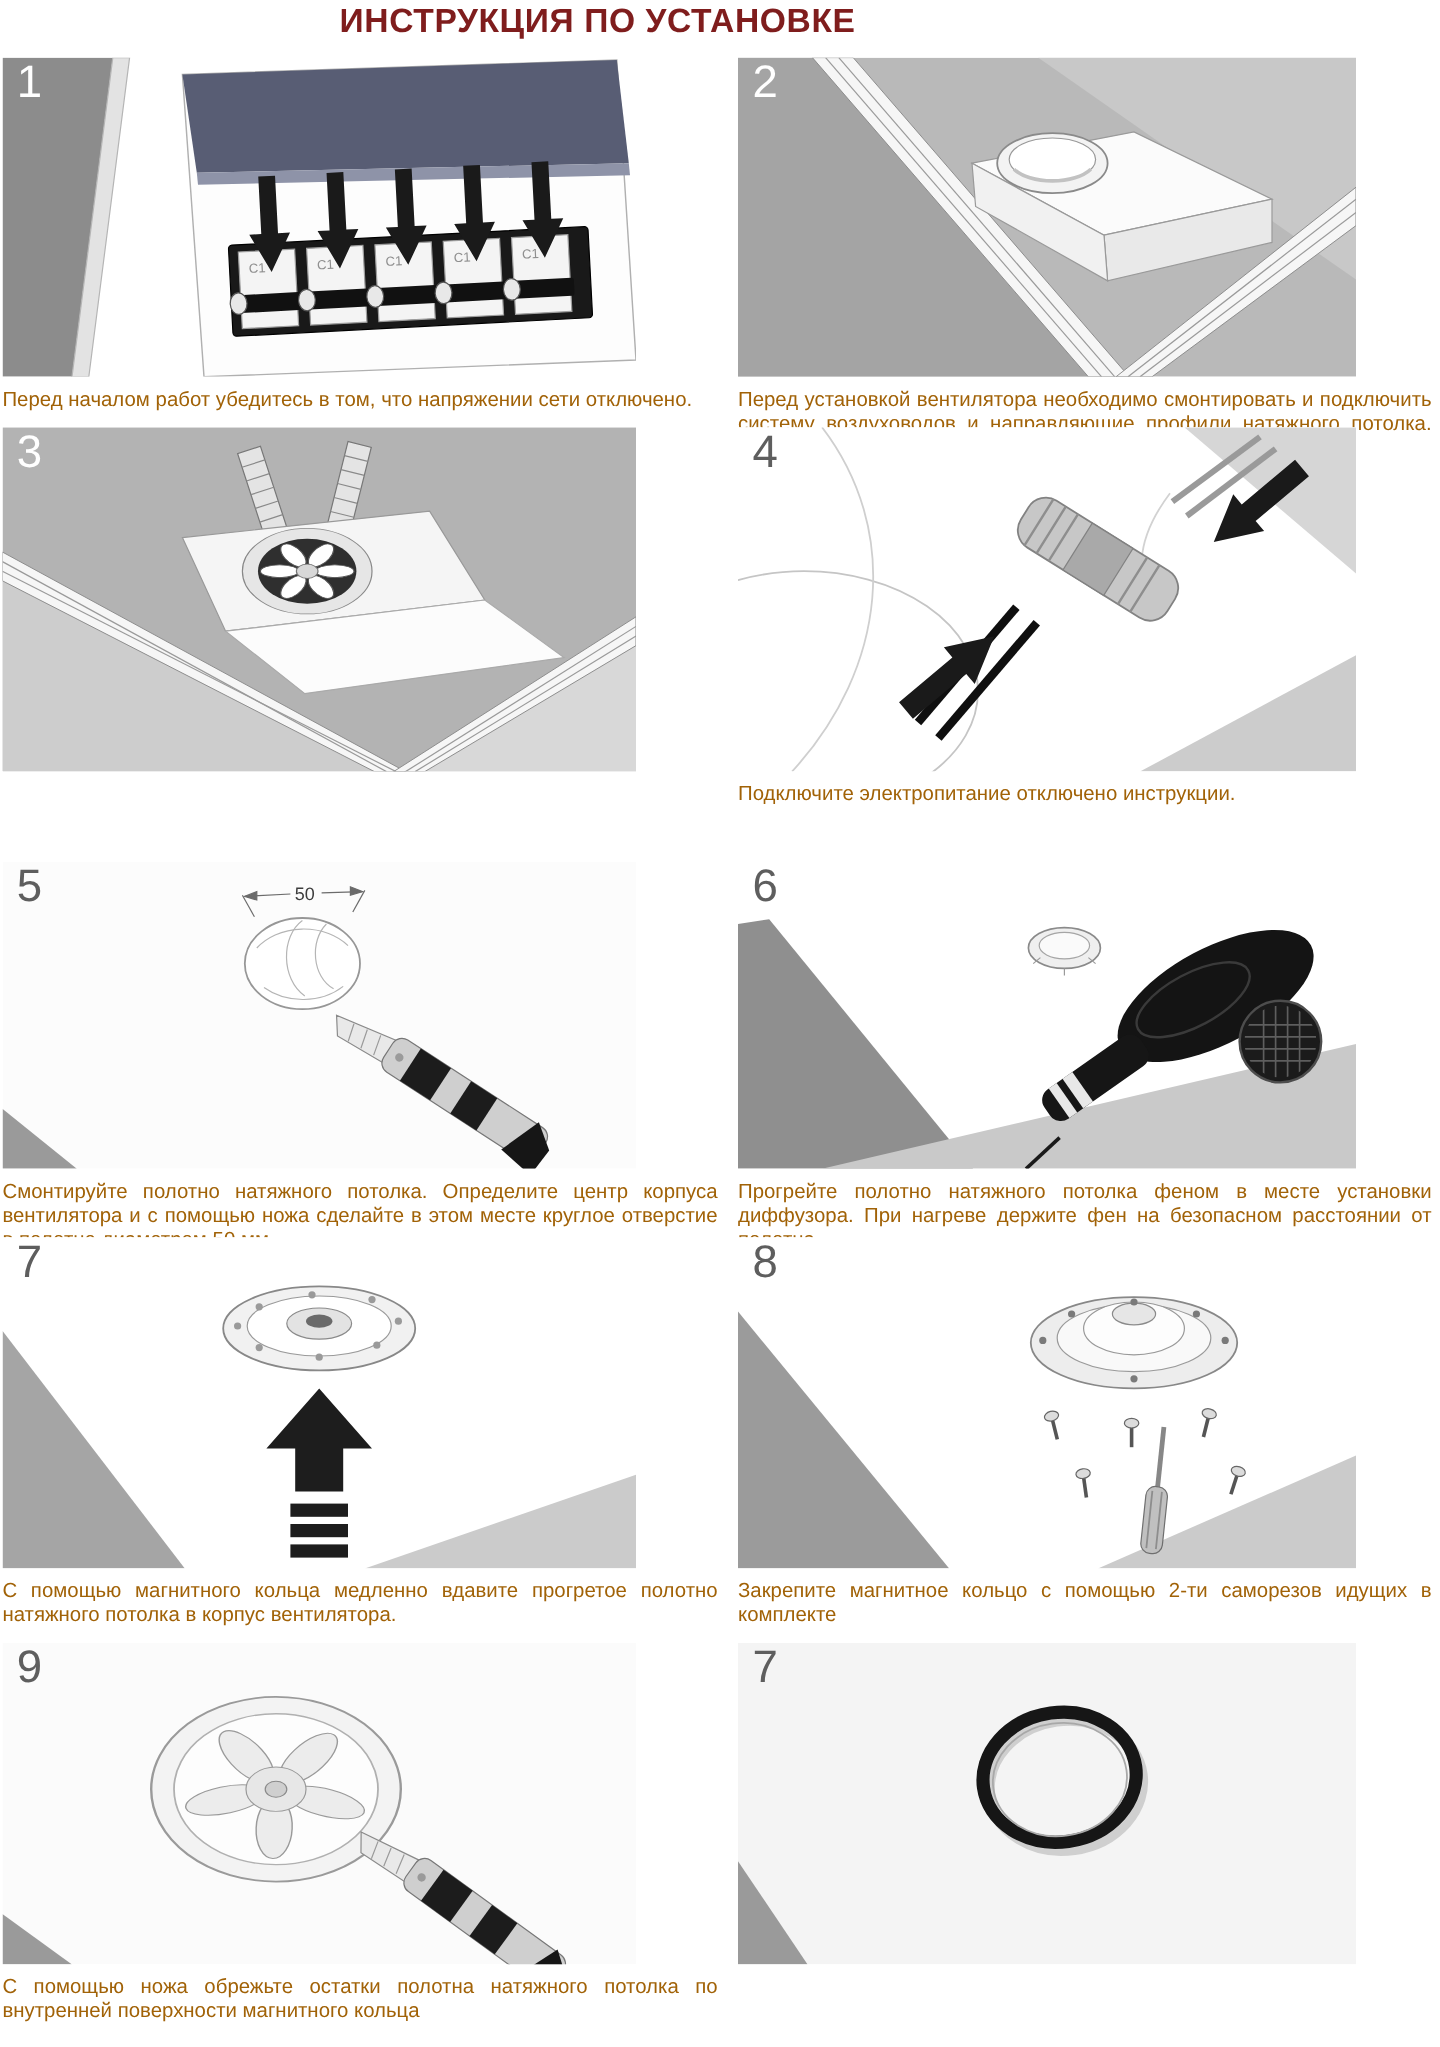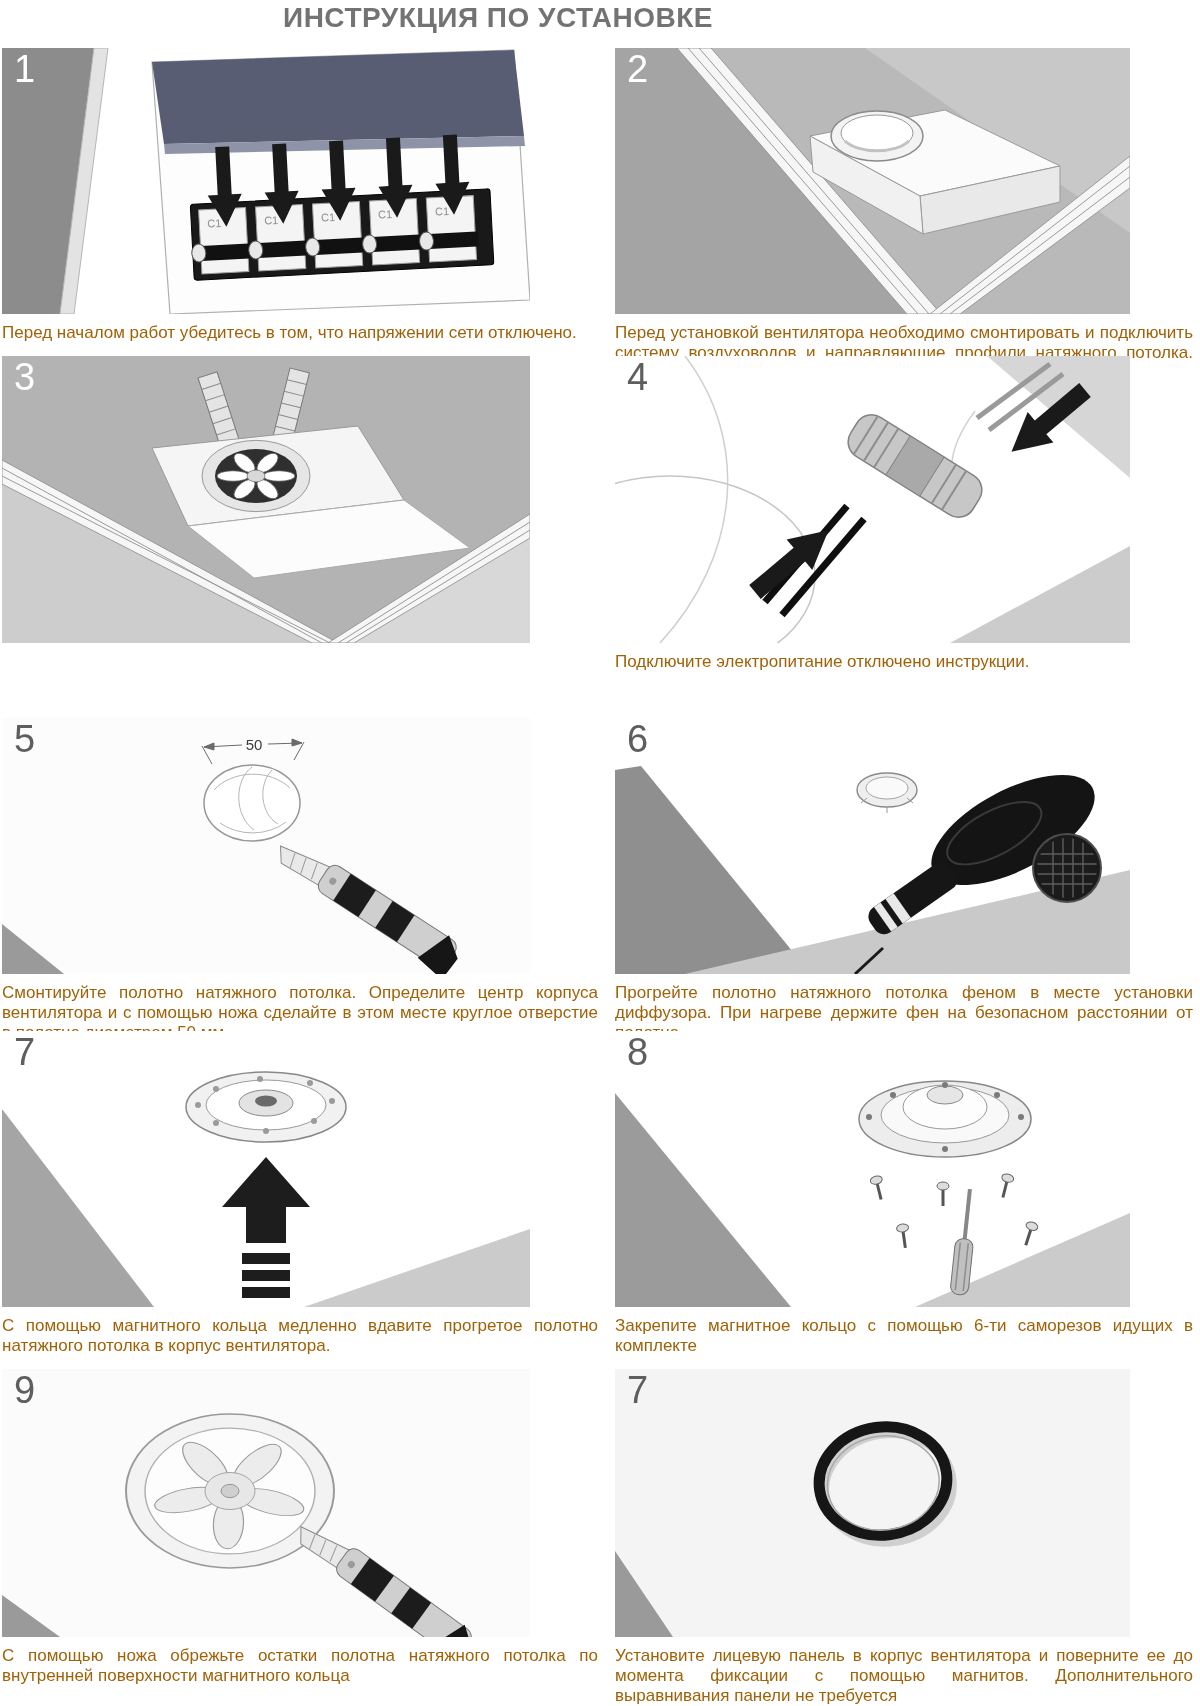--- a/index.html
+++ b/index.html
@@ -5,21 +5,21 @@
   html,body { margin:0; padding:0; }
   body {
     width:1200px; height:1706px; position:relative;
     background:#ffffff;
     font-family:"Liberation Sans","DejaVu Sans",sans-serif;
     color:#3a3a3a;
   }
   .page-title {
     position:absolute; top:2px; left:0; width:996px;
     text-align:center; font-size:28px; font-weight:bold;
-    letter-spacing:0.5px; color:#737373;
+    letter-spacing:0.5px; color:#7f1d1d;
   }
   .cell { position:absolute; }
   .cell.col-l { left:2px;   width:596px; }
   .cell.col-r { left:615px; width:578px; }
   .panel { position:relative; overflow:hidden; background:#fff; }
   .col-l .panel { width:528px; }
   .col-r .panel { width:515px; }
   .panel svg { display:block; width:100%; height:100%; }
   .step-num {
     position:absolute; top:2px; left:12px;
@@ -359,21 +359,21 @@
             <ellipse cx="0" cy="-3" rx="6" ry="4" fill="#dcdcdc" stroke="#666"></ellipse>
           </g>
       </g>
       <g transform="translate(352,186) rotate(6)">
         <line x1="0" y1="-28" x2="0" y2="22" stroke="#878787" stroke-width="4"></line>
         <rect x="-9" y="22" width="18" height="56" rx="8" fill="#c0c0c0" stroke="#6f6f6f"></rect>
         <path d="M-4,26 v48 M4,26 v48" stroke="#8d8d8d" stroke-width="1.5"></path>
       </g>
     </svg>
   </div>
-  <p class="caption">Закрепите магнитное кольцо с помощью 6-ти саморезов идущих в комплекте</p>
+  <p class="caption">Закрепите магнитное кольцо с помощью 2-ти саморезов идущих в комплекте</p>
 </div>
 
 <div class="cell col-l r5">
   <div class="panel">
     <span class="step-num num-dark">9</span>
     <svg viewBox="0 0 528 268">
       <rect x="0" y="0" width="528" height="268" fill="#fbfbfb"></rect>
       <polygon points="0,226 58,268 0,268" fill="#9a9a9a"></polygon>
       <g transform="translate(228,122) scale(1,0.74)">
         <circle r="104" fill="#f3f3f3" stroke="#9a9a9a" stroke-width="2"></circle>
@@ -408,14 +408,13 @@
     <svg viewBox="0 0 515 268">
       <rect x="0" y="0" width="515" height="268" fill="#f4f4f4"></rect>
       <polygon points="0,182 58,268 0,268" fill="#9a9a9a"></polygon>
       <g transform="rotate(-8 268 112)">
         <ellipse cx="272" cy="119" rx="64" ry="54" fill="none" stroke="#cfcfcf" stroke-width="10"></ellipse>
         <ellipse cx="268" cy="112" rx="64" ry="54" fill="none" stroke="#161616" stroke-width="11"></ellipse>
         <ellipse cx="268" cy="114" rx="56" ry="47" fill="none" stroke="#a8a8a8" stroke-width="1.5"></ellipse>
       </g>
     </svg>
   </div>
-  <p class="caption">Установите лицевую панель в корпус вентилятора и поверните ее до момента фиксации с помощью магнитов. Дополнительного выравнивания панели не требуется</p>
 </div>
 
 </body></html>

